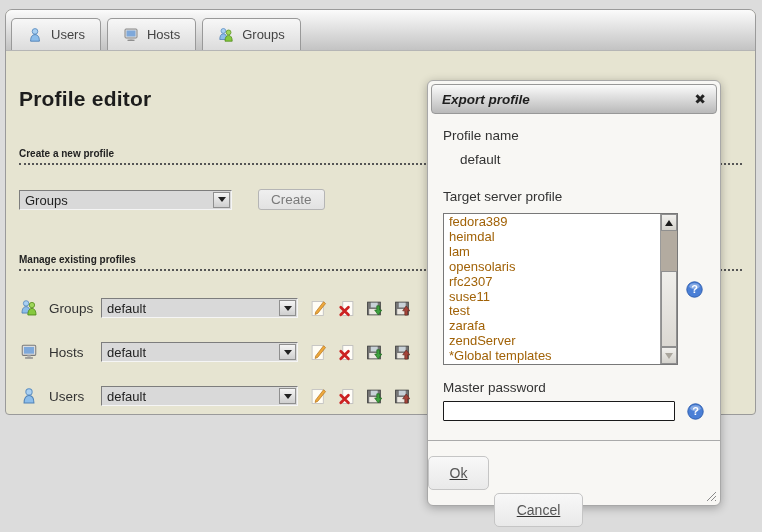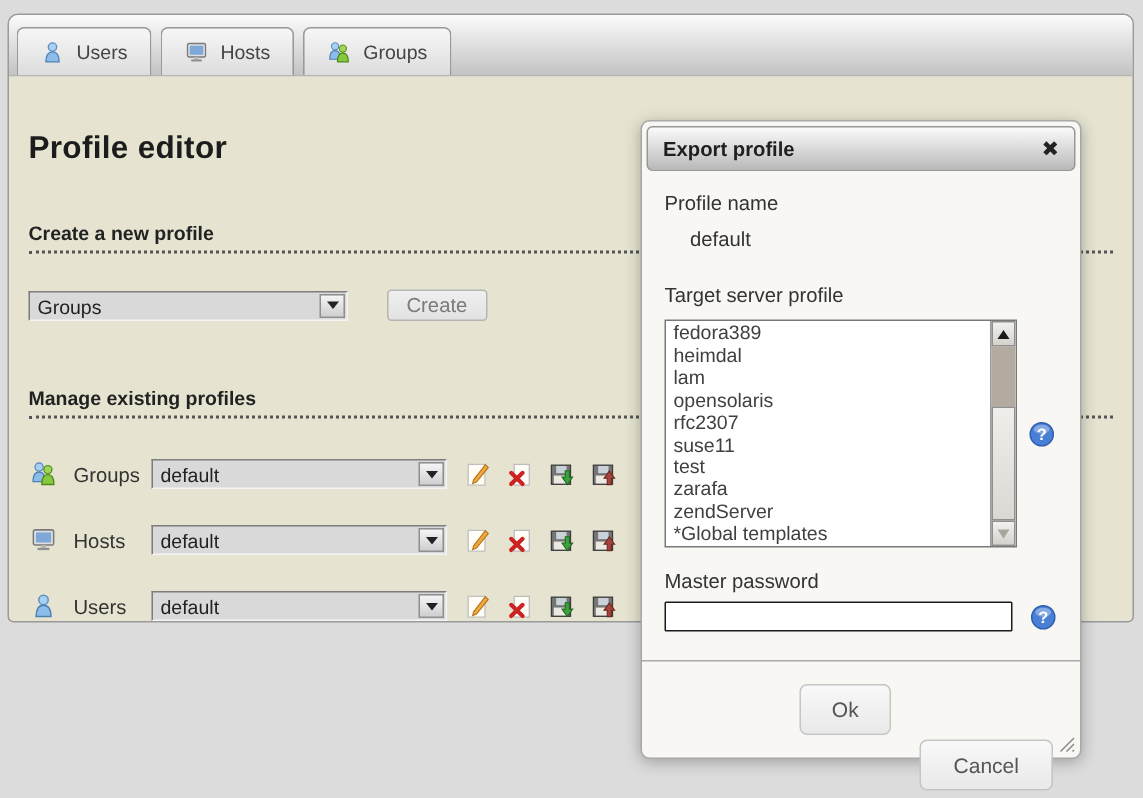--- a/index.html
+++ b/index.html
@@ -32,21 +32,21 @@
     background:linear-gradient(#f7f7f7,#dcdcdc);
     border:1px solid #999; border-bottom:none;
     border-radius:5px 5px 0 0;
     color:#444; font-size:13px; cursor:pointer;
   }
   .tab-icon { width:16px; height:16px; display:block; }
 
   .content { padding:0 13px; }
   h1.page-title { font-size:21px; font-weight:bold; color:#1c1c1c; padding-top:36px; letter-spacing:.2px; }
   h2.section-heading {
-    font-size:13px; font-weight:bold; color:#222;
+    font-size:10px; font-weight:bold; color:#222;
     border-bottom:2px dotted #555; padding-bottom:4px;
   }
   .heading-create { margin-top:37px; }
   .heading-manage { margin-top:44px; }
 
   .create-row { margin-top:24px; display:flex; align-items:center; }
 
   
   .select {
     display:flex; align-items:stretch; height:20px;
@@ -86,36 +86,37 @@
     background:#f8f7f4;
     border:1px solid #a8a8a8; border-radius:6px;
     box-shadow:0 2px 10px rgba(0,0,0,.28);
   }
   .modal-header {
     margin:3px; height:30px;
     background:linear-gradient(#fbfbfb,#b9b9b9);
     border:1px solid #989898; border-radius:4px;
     display:flex; align-items:center; justify-content:space-between;
     padding:0 10px;
+    font-style:italic;
   }
   .modal-title { font-weight:bold; font-size:13.5px; color:#1f1f1f; }
   .modal-close { font-size:14px; font-weight:bold; color:#222; cursor:pointer; line-height:1; }
   .modal-body { padding:0 15px; position:relative; }
   .dlg-label { font-size:13.5px; color:#333; }
   .lbl-profile-name { margin-top:14px; }
   .profile-name-value { margin-top:9px; padding-left:17px; font-size:13.5px; color:#333; }
   .lbl-target { margin-top:22px; }
 
   .listbox-row { display:flex; align-items:center; margin-top:9px; }
   .listbox {
     width:235px; height:152px; background:#fff;
     border:1px solid #787878; position:relative; overflow:hidden;
   }
   .list-items { padding:1px 0 0 5px; margin-right:18px; }
-  .list-item { font-size:13px; line-height:14.9px; color:#404040; white-space:nowrap; cursor:default; }
+  .list-item { font-size:13px; line-height:14.9px; color:#a16207; white-space:nowrap; cursor:default; }
   .scrollbar {
     position:absolute; top:0; right:0; width:17px; height:150px;
     background:#e8e6e2; border-left:1px solid #9a9a9a;
   }
   .sb-btn {
     height:17px; display:flex; align-items:center; justify-content:center;
     background:linear-gradient(#f2f1ee,#d4d2cc); border:1px solid #8f8f8f; cursor:pointer;
   }
   .sb-track-dark { height:40px; background:#b3aba0; }
   .sb-thumb { height:76px; background:linear-gradient(#efeeea,#dbd8d2); border:1px solid #8f8f8f; cursor:grab; }
@@ -127,21 +128,21 @@
   .lbl-password { margin-top:15px; }
   .password-row { display:flex; align-items:center; margin-top:6px; }
   .password-input {
     width:232px; height:20px; background:#fff;
     border:1px solid #1a1a1a; border-radius:1px;
     font-family:inherit; font-size:13px; padding:0 3px;
   }
   .password-row .help-icon { margin-left:12px; }
 
   .modal-divider { border:none; border-top:1px solid #aaa; margin-top:19px; }
-  .modal-footer { display:flex; justify-content:flex-end; gap:19px; padding:15px 18px 0 0; }
+  .modal-footer { display:flex; gap:5px; padding:15px 18px 0 0;text-decoration:underline; }
   .dlg-btn {
     height:34px; border:1px solid #c5c5c5; border-radius:5px;
     background:linear-gradient(#f8f8f8,#e9e9e9);
     color:#555; font-size:14px; font-family:inherit; cursor:pointer;
   }
   .btn-ok { width:61px; }
   .btn-cancel { width:89px;margin-top:37px; }
   .resize-handle { position:absolute; right:3px; bottom:3px; width:11px; height:11px; cursor:nwse-resize; }
 </style>
 </head>

